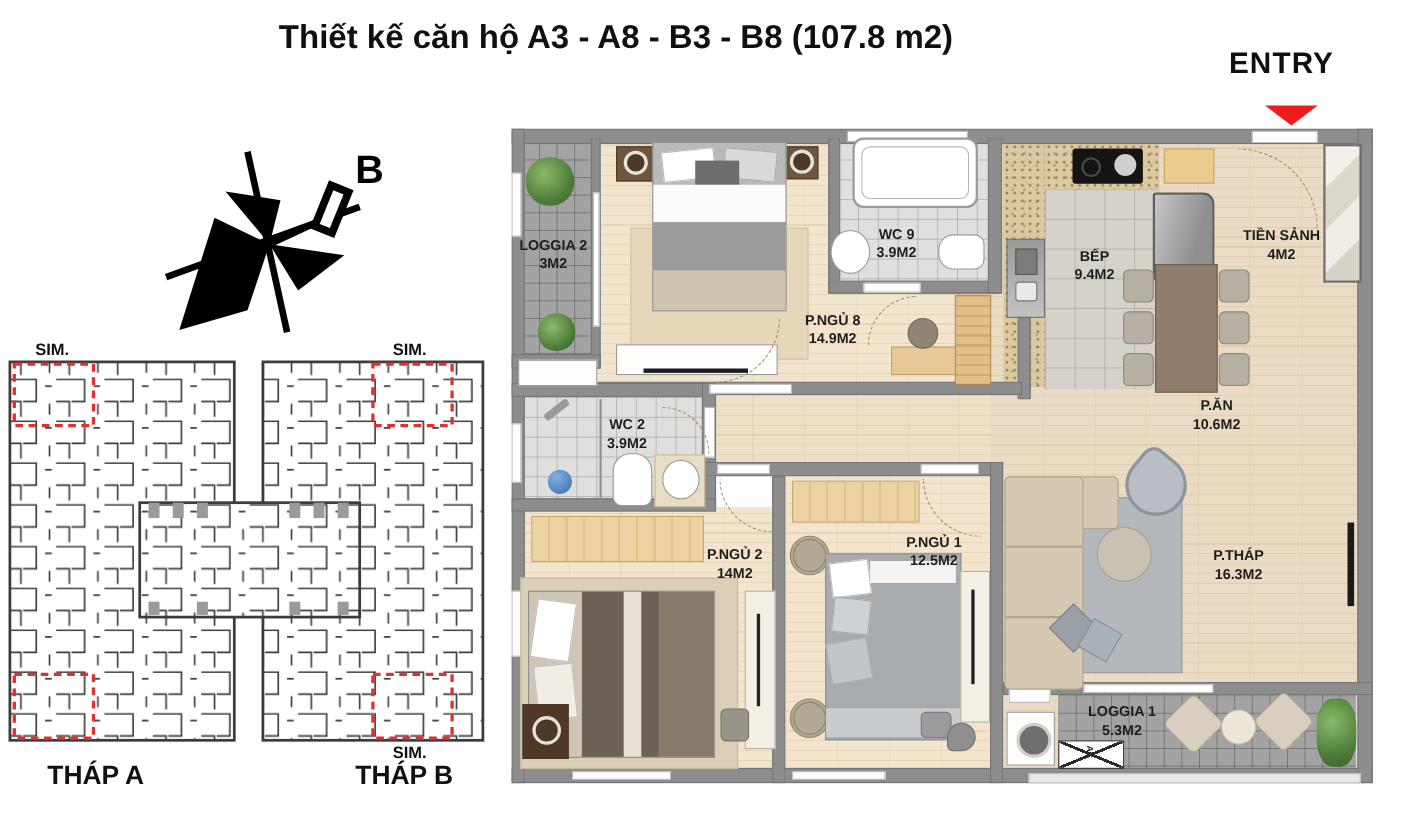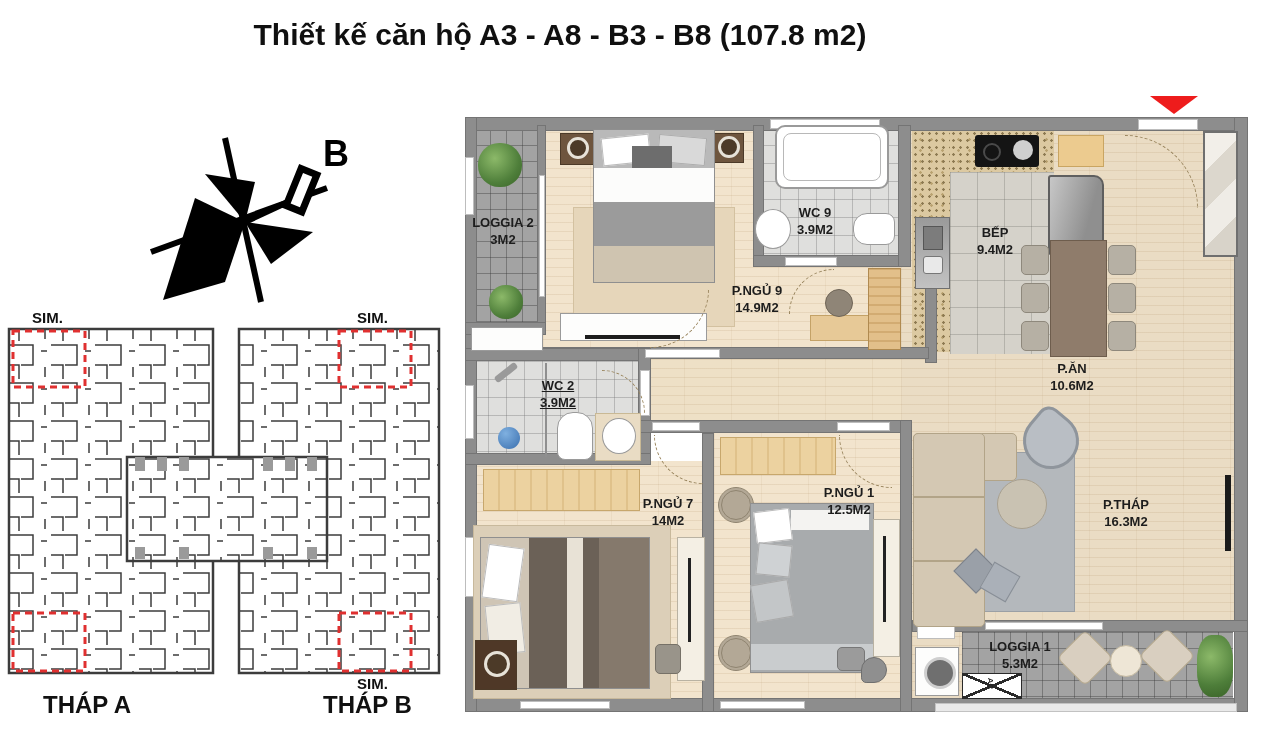--- a/index.html
+++ b/index.html
@@ -56,20 +56,21 @@
   .lamp{border-radius:50%;background:#b3a896;border:4px double #8f8470;}
   
   #keyplan{left:5px;top:305px;}
   #compass{left:145px;top:132px;}
 </style>
 </head>
 <body>
 <div id="canvas">
 
   <div class="abs title">Thiết kế căn hộ A3 - A8 - B3 - B8 (107.8 m2)</div>
+  <div class="abs entry">ENTRY</div>
   <div class="abs entry-arrow"></div>
 
   <svg id="compass" class="abs" width="205" height="185" viewBox="0 0 205 185">
     <line x1="80" y1="6" x2="116" y2="170" stroke="#000" stroke-width="6"></line>
     <line x1="6" y1="120" x2="182" y2="56" stroke="#000" stroke-width="6"></line>
     <line x1="100" y1="90" x2="160" y2="62" stroke="#000" stroke-width="6"></line>
     <polygon points="100,90 50,66 18,168 80,150" fill="#000"></polygon>
     <polygon points="100,90 60,42 110,50" fill="#000"></polygon>
     <polygon points="100,90 168,100 126,132" fill="#000"></polygon>
     <rect x="148" y="38" width="17" height="40" fill="#fff" stroke="#000" stroke-width="7" transform="rotate(22 156 58)"></rect>
@@ -283,41 +284,45 @@
 
     <div class="f plant" style="left:13px;top:26px;width:44px;height:44px;"></div>
     <div class="f plant" style="left:24px;top:168px;width:34px;height:34px;"></div>
     <div class="f white-f" style="left:6px;top:210px;width:70px;height:22px;"></div>
 
     <div class="rlabel" style="left:0;top:98px;width:76px;">
       <div>LOGGIA 2</div>
       <div>3M2</div>
     </div>
     <div class="rlabel" style="left:237px;top:166px;width:110px;">
-      <div>P.NGỦ 9</div>
+      <div>P.NGỦ 8</div>
       <div>14.9M2</div>
     </div>
     <div class="rlabel" style="left:305px;top:88px;width:90px;">
       <div>WC 9</div>
       <div>3.9M2</div>
     </div>
     <div class="rlabel" style="left:485px;top:108px;width:90px;">
       <div>BẾP</div>
       <div>9.4M2</div>
     </div>
-    <div class="rlabel" style="left:557px;top:244px;width:100px;">
+    <div class="rlabel" style="left:640px;top:89px;width:120px;">
+      <div>TIỀN SẢNH</div>
+      <div>4M2</div>
+    </div>
+    <div class="rlabel" style="left:591px;top:244px;width:100px;">
       <div>P.ĂN</div>
       <div>10.6M2</div>
     </div>
-    <div class="rlabel" style="left:48px;top:261px;width:90px;text-decoration:underline;">
+    <div class="rlabel" style="left:60px;top:261px;width:90px;">
       <div>WC 2</div>
       <div>3.9M2</div>
     </div>
     <div class="rlabel" style="left:148px;top:379px;width:110px;">
-      <div>P.NGỦ 7</div>
+      <div>P.NGỦ 2</div>
       <div>14M2</div>
     </div>
     <div class="rlabel" style="left:329px;top:368px;width:110px;">
       <div>P.NGỦ 1</div>
       <div>12.5M2</div>
     </div>
     <div class="rlabel" style="left:606px;top:380px;width:110px;">
       <div>P.THÁP</div>
       <div>16.3M2</div>
     </div>

